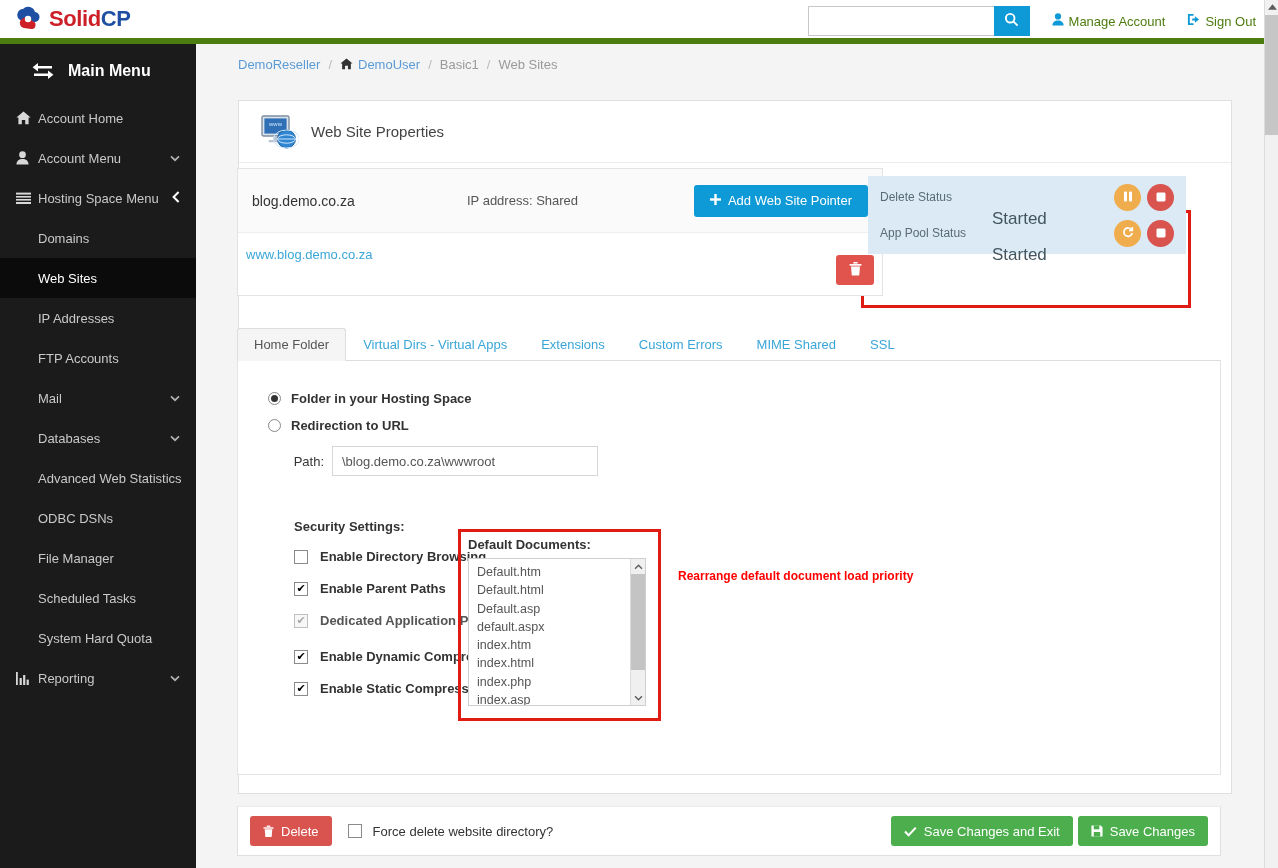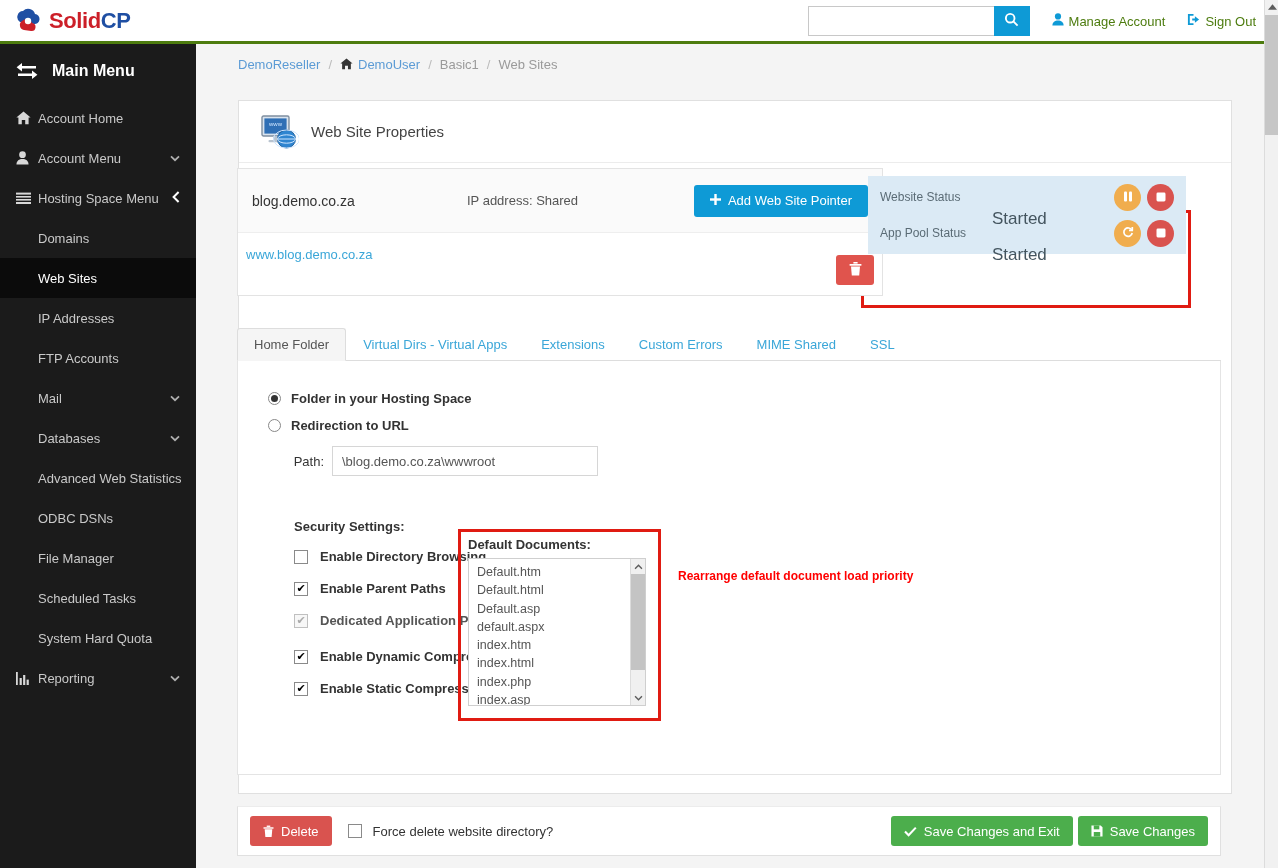--- a/index.html
+++ b/index.html
@@ -9,21 +9,21 @@
     overflow: hidden;
     font-family: "Liberation Sans", sans-serif;
     background: #ffffff;
     color: #333;
   }
   #app { position: relative; width: 1278px; height: 868px; }
 
   
   .topbar {
     position: absolute; left: 0; top: 0; width: 1264px; height: 44px;
-    background: #ffffff; border-bottom: 3px solid #4d7c0f;
+    background: #ffffff; border-bottom: 6px solid #4d7c0f;
     display: flex; align-items: center;
   }
   .logo-wrap { display: flex; align-items: center; margin-left: 14px; }
   .logo-mark { width: 30px; height: 26px; margin-right: 5px; }
   .logo-text { font-size: 22px; font-weight: bold; letter-spacing: -0.4px; }
   .logo-solid { color: #cc1f28; }
   .logo-cp { color: #1f4fa3; }
 
   .top-right { position: absolute; right: 8px; top: 6px; display: flex; align-items: center; }
   .searchbox {
@@ -57,21 +57,21 @@
     position: absolute; top: 15px; left: 0; width: 14px; height: 120px;
     background: #c6c6c6;
   }
 
   
   .sidebar {
     position: absolute; left: 0; top: 44px; width: 196px; height: 824px;
     background: #1b1b1b; color: #cfcfcf;
   }
   .menu-head {
-    height: 54px; display: flex; align-items: center; padding-left: 16px;
+    height: 54px; display: flex; align-items: center; padding-left: 32px;
     color: #fff; font-size: 16px; font-weight: bold; background: #1b1b1b;
   }
   .menu-head .mh-icon { width: 24px; margin-right: 12px; display: flex; }
   .nav-item {
     display: flex; align-items: center; height: 40px; padding-left: 16px;
     font-size: 13px; color: #c9c9c9; cursor: pointer; position: relative;
   }
   .nav-item .ni-icon { width: 22px; display: inline-flex; justify-content: flex-start; }
   .nav-item .ni-label { flex: 1; }
   .nav-item.sub { padding-left: 38px; font-size: 13px; }
@@ -479,21 +479,21 @@
                 <rect x="0.6" y="2" width="11.8" height="1.7"></rect>
               <path d="M2 4.4 h9 l-0.8 9 h-7.4 z"></path>
             </svg>
           </span>
         </button>
       </div>
     </div>
 
     <div class="status-panel" style="left:672px; top:132px;">
       <div class="status-row">
-        <span class="status-label">Website Status</span>
+        <span class="status-label">Delete Status</span>
         <span class="status-value">Started</span>
         <button class="circ-btn circ-orange">
           <span>
             <svg width="10" height="11" viewBox="0 0 10 11" fill="#ffffff">
                 <rect x="1" y="0.6" width="3" height="9.8" rx="1"></rect>
                 <rect x="6" y="0.6" width="3" height="9.8" rx="1"></rect>
               </svg>
           </span>
         </button>
         <button class="circ-btn circ-red">

